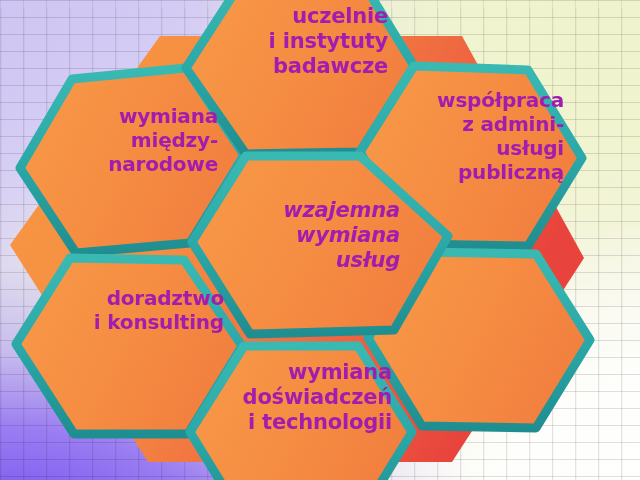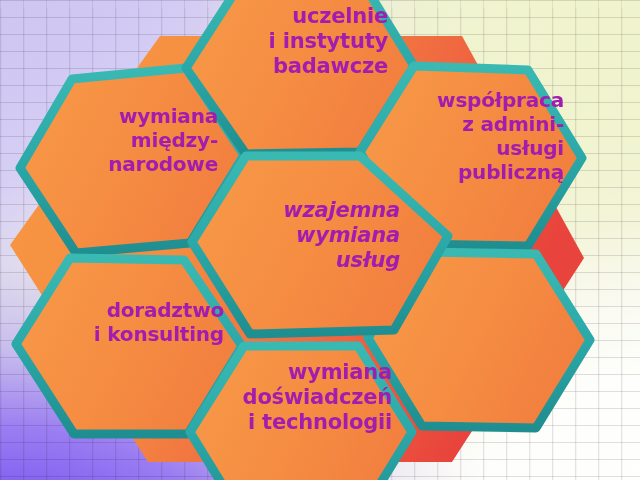--- a/index.html
+++ b/index.html
@@ -53,21 +53,21 @@
     font-family:"DejaVu Sans","Liberation Sans",sans-serif;
     line-height:1.20;
     letter-spacing:-0.2px;
     white-space:pre-line;
     pointer-events:none;
   }
   .lbl-top      {left:188px;top:4px;   width:200px;font-size:21px;}
   .lbl-topleft  {left:26px; top:104px; width:192px;font-size:20px;}
   .lbl-topright {left:374px;top:88px;  width:190px;font-size:20px;}
   .lbl-center   {left:200px;top:198px; width:200px;font-size:21px;font-style:italic;}
-  .lbl-botleft  {left:20px; top:286px; width:204px;font-size:20px;margin-top:12px;}
+  .lbl-botleft  {left:20px; top:286px; width:204px;font-size:20px;}
   .lbl-botright {left:382px;top:262px; width:194px;font-size:20px;}
   .lbl-bottom   {left:192px;top:360px; width:200px;font-size:21px;}
 </style>
 </head>
 <body>
 
 <div id="stage">
 
   <div class="bg-base"></div>
   <div class="bg-tl"></div>

